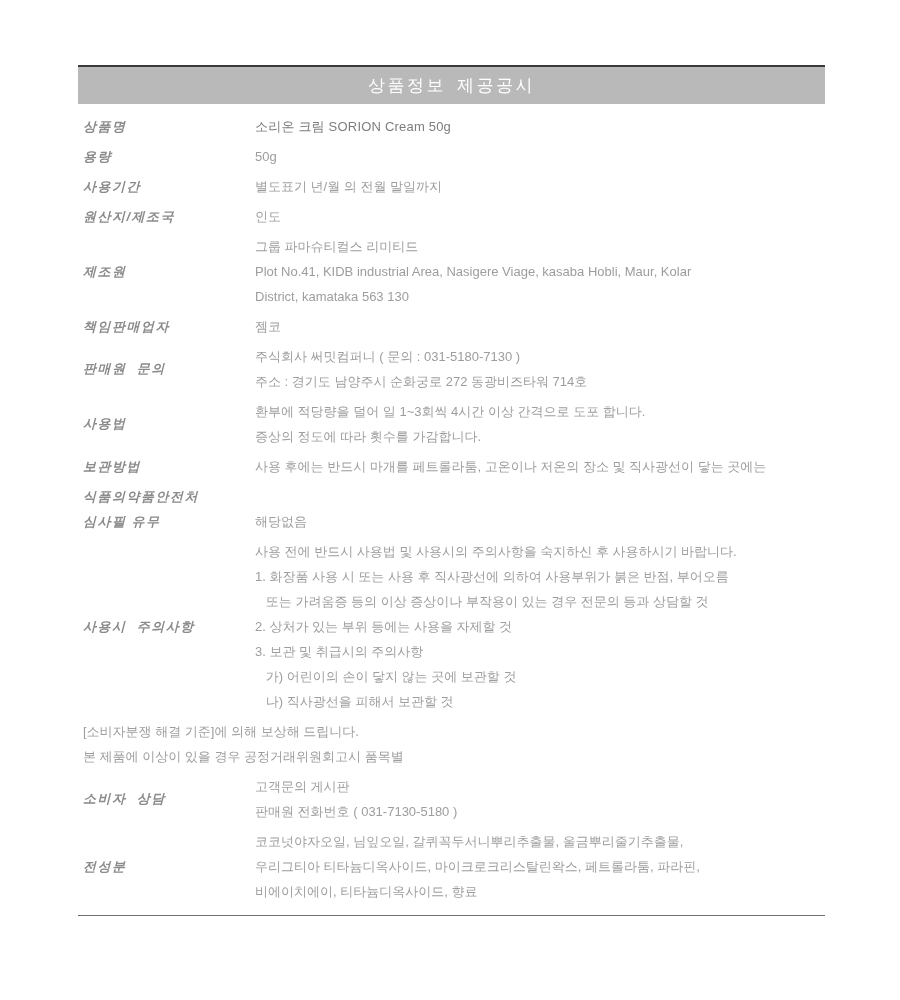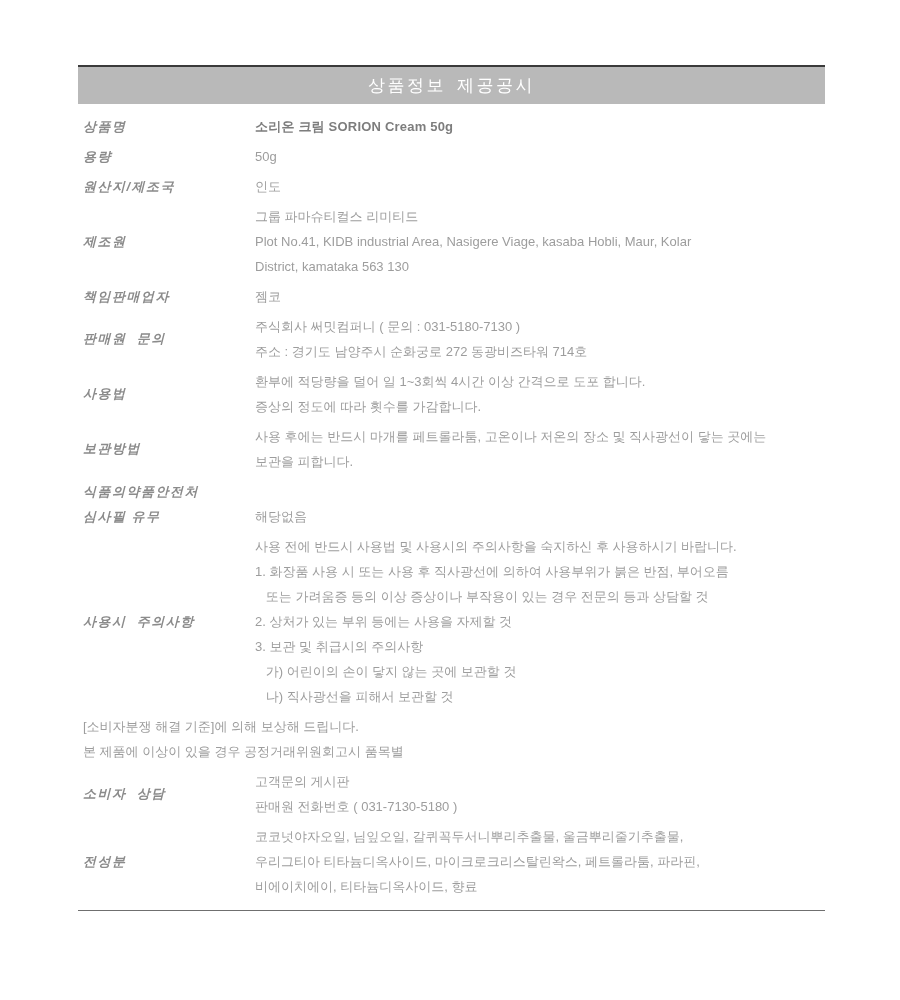--- a/index.html
+++ b/index.html
@@ -58,21 +58,21 @@
   }
 
   .value {
     flex: 1;
     font-size: 13px;
     color: #9d9d9d;
     line-height: 25px;
     white-space: pre-wrap;
   }
   .value.bold .value-line {
-    font-weight: bold;
+    font-weight: normal;
     color: #7d7d7d;
     letter-spacing: 0.2px;
   }
 </style>
 </head>
 <body>
 
 <div class="sheet">
   <div class="title-bar">
     <span>상품정보 제공공시</span>
@@ -81,20 +81,24 @@
   <div class="row">
     <div class="label"><div class="label-line">상품명</div></div>
     <div class="value bold"><div class="value-line">소리온 크림 SORION Cream 50g</div></div>
   </div>
 
   <div class="row">
     <div class="label"><div class="label-line">용량</div></div>
     <div class="value"><div class="value-line">50g</div></div>
   </div>
 
+  <div class="row">
+    <div class="label"><div class="label-line">사용기간</div></div>
+    <div class="value"><div class="value-line">별도표기 년/월 의 전월 말일까지</div></div>
+  </div>
 
   <div class="row">
     <div class="label"><div class="label-line">원산지/제조국</div></div>
     <div class="value"><div class="value-line">인도</div></div>
   </div>
 
   <div class="row">
     <div class="label"><div class="label-line">제조원</div></div>
     <div class="value"><div class="value-line">그룹 파마슈티컬스 리미티드</div><div class="value-line">Plot No.41, KIDB industrial Area, Nasigere Viage, kasaba Hobli, Maur, Kolar</div><div class="value-line">District, kamataka 563 130</div></div>
   </div>
@@ -109,21 +113,21 @@
     <div class="value"><div class="value-line">주식회사 써밋컴퍼니 ( 문의 : 031-5180-7130 )</div><div class="value-line">주소 : 경기도 남양주시 순화궁로 272 동광비즈타워 714호</div></div>
   </div>
 
   <div class="row">
     <div class="label"><div class="label-line">사용법</div></div>
     <div class="value"><div class="value-line">환부에 적당량을 덜어 일 1~3회씩 4시간 이상 간격으로 도포 합니다.</div><div class="value-line">증상의 정도에 따라 횟수를 가감합니다.</div></div>
   </div>
 
   <div class="row">
     <div class="label"><div class="label-line">보관방법</div></div>
-    <div class="value"><div class="value-line">사용 후에는 반드시 마개를 페트롤라툼, 고온이나 저온의 장소 및 직사광선이 닿는 곳에는</div><div class="value-line">보관을 피합니다.</div></div>
+    <div class="value"><div class="value-line">사용 후에는 반드시 마개를 페트롤라툼, 고온이나 저온의 장소 및 직사광선이 닿는 곳에는</div></div>
   </div>
 
   <div class="row v-top">
     <div class="label"><div class="label-line">식품의약품안전처</div><div class="label-line">심사필 유무</div></div>
     <div class="value"><div class="value-line">해당없음</div></div>
   </div>
 
   <div class="row">
     <div class="label"><div class="label-line">사용시  주의사항</div></div>
     <div class="value"><div class="value-line">사용 전에 반드시 사용법 및 사용시의 주의사항을 숙지하신 후 사용하시기 바랍니다.</div><div class="value-line">1. 화장품 사용 시 또는 사용 후 직사광선에 의하여 사용부위가 붉은 반점, 부어오름</div><div class="value-line">   또는 가려움증 등의 이상 증상이나 부작용이 있는 경우 전문의 등과 상담할 것</div><div class="value-line">2. 상처가 있는 부위 등에는 사용을 자제할 것</div><div class="value-line">3. 보관 및 취급시의 주의사항</div><div class="value-line">   가) 어린이의 손이 닿지 않는 곳에 보관할 것</div><div class="value-line">   나) 직사광선을 피해서 보관할 것</div></div>

